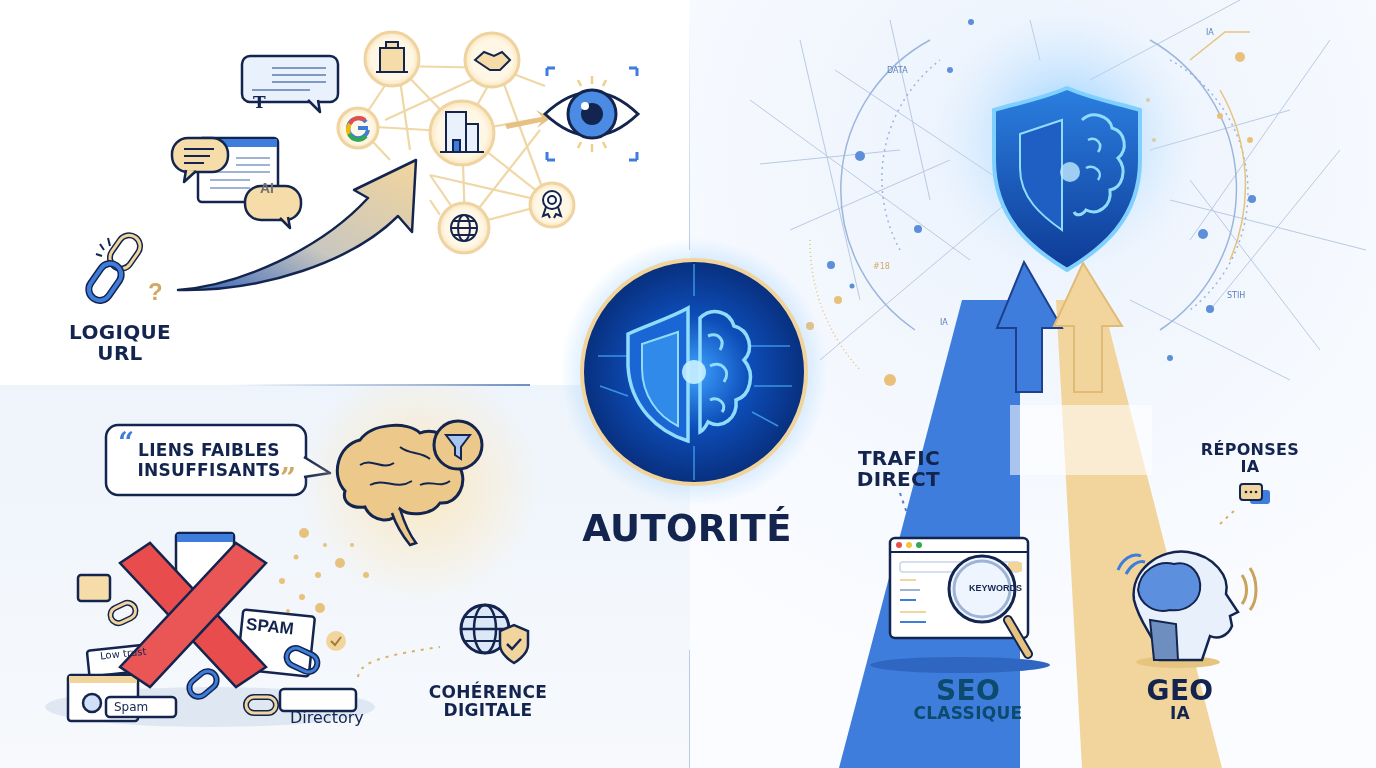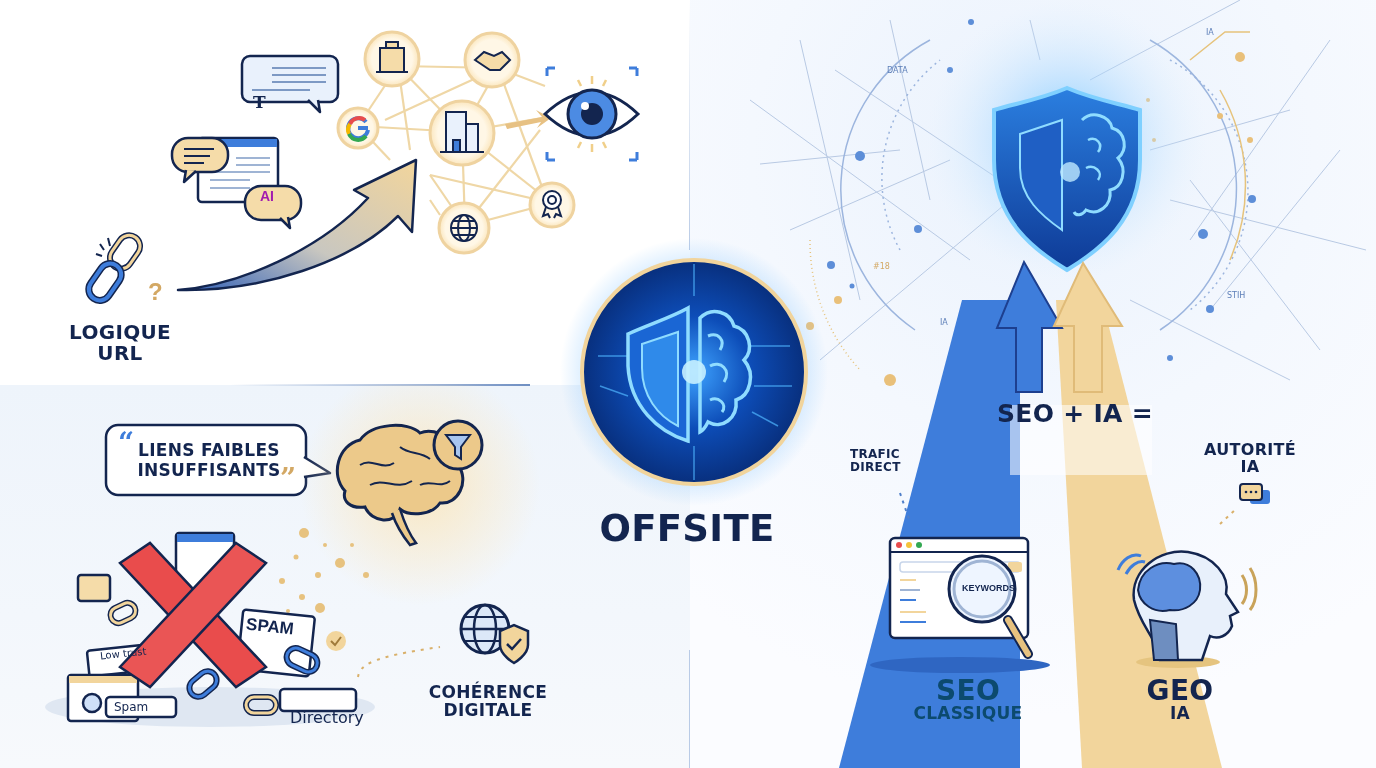--- a/index.html
+++ b/index.html
@@ -155,21 +155,21 @@
 
   <g>
     <rect x="114" y="234" width="22" height="36" rx="11" transform="rotate(35 125 252)" fill="none" stroke="#13254f" stroke-width="6"></rect>
     <rect x="114" y="234" width="22" height="36" rx="11" transform="rotate(35 125 252)" fill="none" stroke="#f2d59c" stroke-width="3"></rect>
     <rect x="94" y="262" width="22" height="40" rx="11" transform="rotate(35 105 282)" fill="none" stroke="#13254f" stroke-width="7"></rect>
     <rect x="94" y="262" width="22" height="40" rx="11" transform="rotate(35 105 282)" fill="none" stroke="#3e7ddb" stroke-width="4"></rect>
     <path d="M100,244 L104,250 M96,254 L102,256 M108,238 L110,246" stroke="#13254f" stroke-width="2"></path>
   </g>
 </svg>
 <span class="abs" style="left:253px;top:92px;font:bold 17px 'DejaVu Serif',serif;color:#13254f">T</span>
-<span class="abs" style="left:260px;top:188px;font:bold 14px 'Liberation Sans',sans-serif;color:#a21caf">AI</span>
+<span class="abs" style="left:260px;top:180px;font:bold 14px 'Liberation Sans',sans-serif;color:#737373">AI</span>
 <span class="abs" style="left:148px;top:278px;font:bold 24px 'Liberation Sans',sans-serif;color:#d3a864">?</span>
 
 <div class="abs lbl" style="left:66px;top:322px;width:108px;font-size:20px">
   <div>LOGIQUE</div>
   <div>URL</div>
 </div>
 <div class="abs lbl" style="left:236px;top:300px;width:300px;font-size:25px;line-height:1.2">
 </div>
 
 <svg class="abs" style="left:0;top:385px" width="560" height="383">
@@ -391,31 +391,30 @@
       <circle cx="566" cy="492" r="1.3" fill="#13254f"></circle>
   </g>
 </svg>
 <span class="abs" style="left:887px;top:66px;font-size:8px;color:#5d7fb8">DATA</span>
 <span class="abs" style="left:1206px;top:28px;font-size:8px;color:#5d7fb8">IA</span>
 <span class="abs" style="left:940px;top:318px;font-size:8px;color:#5d7fb8">IA</span>
 <span class="abs" style="left:1227px;top:291px;font-size:8px;color:#5d7fb8">STIH</span>
 <span class="abs" style="left:873px;top:262px;font-size:8px;color:#d3a864">#18</span>
 
 <div class="abs lbl" style="left:990px;top:400px;width:170px;font-size:25px;line-height:1.15">
-  <div>SEO + IA =</div>
-</div>
-<div class="abs lbl" style="left:850px;top:448px;width:90px;font-size:12px;text-align:left">
+</div>
+<div class="abs lbl" style="left:850px;top:448px;width:90px;font-size:20px;text-align:right">
   <div>TRAFIC</div>
   <div>DIRECT</div>
 </div>
 <div class="abs lbl" style="left:1190px;top:442px;width:120px;font-size:16px">
-  <div>AUTORITÉ</div>
+  <div>RÉPONSES</div>
   <div>IA</div>
 </div>
-<span class="abs" style="left:962px;top:583px;width:60px;text-align:left;font:bold 9px 'Liberation Sans',sans-serif;color:#13254f">KEYWORDS</span>
+<span class="abs" style="left:962px;top:583px;width:60px;text-align:right;font:bold 9px 'Liberation Sans',sans-serif;color:#13254f">KEYWORDS</span>
 <div class="abs lbl" style="left:898px;top:676px;width:140px;color:#0c4a6e">
   <div style="font-size:28px">SEO</div>
   <div style="font-size:17px">CLASSIQUE</div>
 </div>
 <div class="abs lbl" style="left:1130px;top:676px;width:100px">
   <div style="font-size:28px">GEO</div>
   <div style="font-size:17px">IA</div>
 </div>
 
 <svg class="abs" style="left:558px;top:236px" width="272" height="272">
@@ -441,14 +440,14 @@
       <line x1="136" y1="28" x2="136" y2="60"></line>
     <line x1="136" y1="210" x2="136" y2="244"></line>
   </g>
   <path d="M130,72 L130,205 C100,196 72,170 70,130 L70,98 C92,88 112,82 130,72 Z" fill="#1a66d4" stroke="#8fdcff" stroke-width="3.5"></path>
   <path d="M120,96 L120,190 C100,180 84,160 84,132 L84,108 Z" fill="#2f8aea" stroke="#8fdcff" stroke-width="2"></path>
   <path d="M142,82 C154,70 172,76 176,90 C192,94 196,114 186,124 C198,138 192,160 178,164 C180,182 164,194 150,186 C146,194 142,196 142,196 Z" fill="none" stroke="#8fdcff" stroke-width="3.5"></path>
   <path d="M150,100 C160,96 168,104 162,114 M152,130 C162,124 174,134 166,146 M152,164 C160,160 170,168 164,176" fill="none" stroke="#8fdcff" stroke-width="3"></path>
   <circle cx="136" cy="136" r="12" fill="#c7efff" opacity="0.9"></circle>
 </svg>
 <div class="abs lbl" style="left:552px;top:508px;width:270px;font-size:37px;line-height:1.12">
-  <div>OFFSITE</div>
+  <div>AUTORITÉ</div>
 </div>
 
 </body></html>

